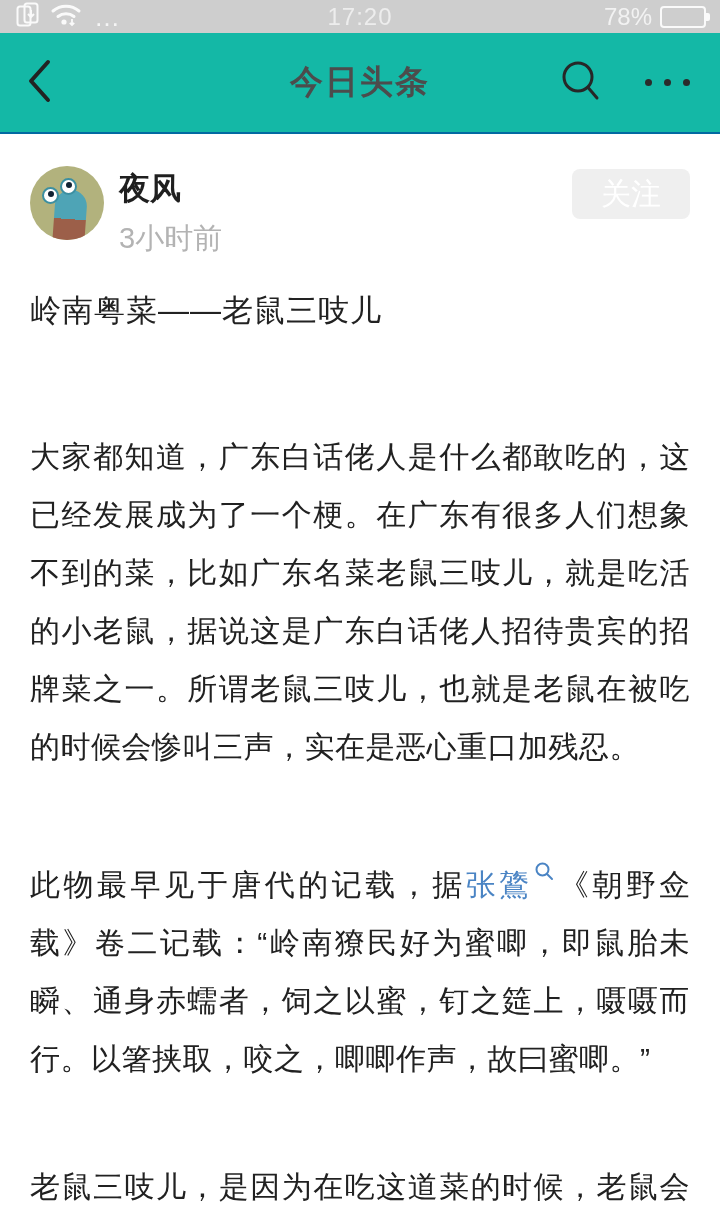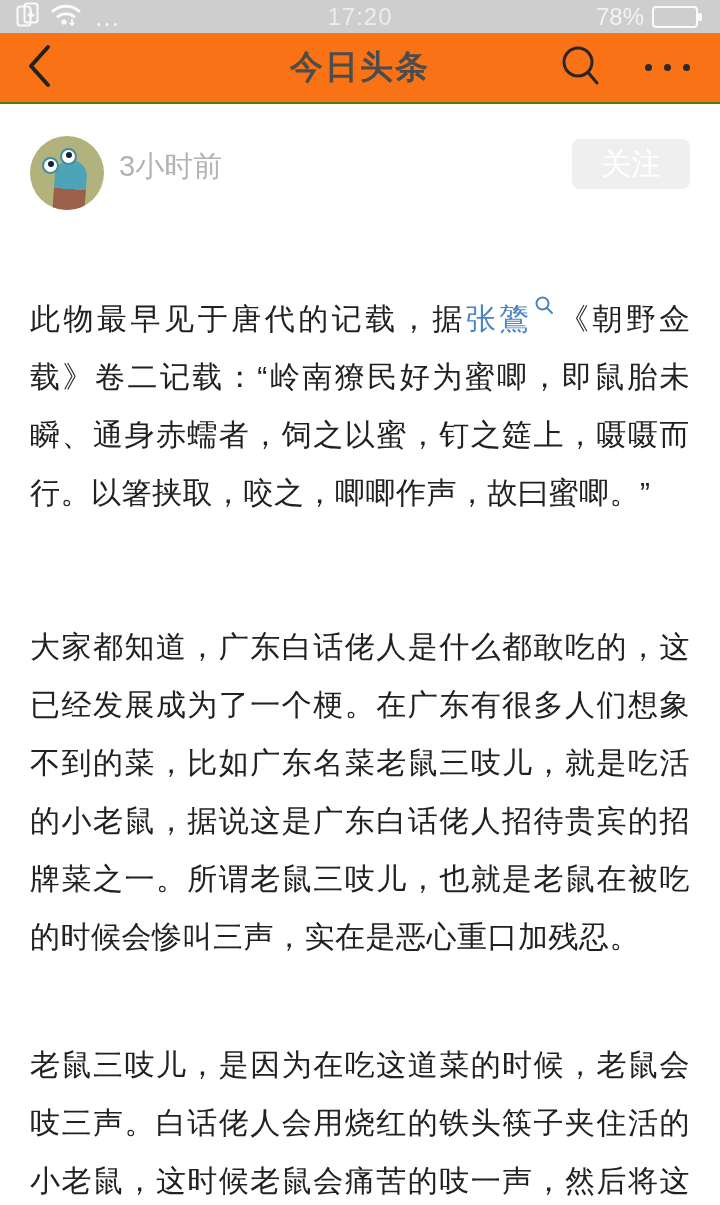--- a/index.html
+++ b/index.html
@@ -4,29 +4,29 @@
 <style>
   * { margin:0; padding:0; box-sizing:border-box; }
   html,body { background:#999; }
   body { font-family:"Liberation Sans","DejaVu Sans",sans-serif; }
   .screen { width:720px; height:1205px; background:#fff; margin:0 auto; overflow:hidden; position:relative; }
 
   
   .statusbar { height:33px; background:#cecece; display:flex; align-items:center; position:relative; color:#fbfbfb; }
   .sb-left { display:flex; align-items:center; gap:10px; padding-left:16px; }
   .sb-time { position:absolute; left:0; right:0; text-align:center; font-size:24px; color:#ededed; letter-spacing:1px; }
-  .sb-right { margin-left:auto; display:flex; align-items:center; gap:8px; padding-right:22px; }
+  .sb-right { margin-left:auto; display:flex; align-items:center; gap:8px; padding-right:14px; }
   .sb-pct { font-size:24px; color:#f2f2f2; }
   .battery { width:46px; height:22px; border:2px solid #fafafa; border-radius:4px; position:relative; padding:2px; }
   .battery::after { content:""; position:absolute; right:-6px; top:5px; width:4px; height:8px; background:#fafafa; border-radius:0 2px 2px 0; }
   .battery-fill { height:100%; background:#fdfdfd; border-radius:1px; }
   .sb-dots { font-size:26px; line-height:10px; color:#f5f5f5; letter-spacing:3px; }
 
   
-  .navbar { height:71px; background:#f97316; display:flex; align-items:center; position:relative; border-bottom:2px solid #4d7c0f; }
+  .navbar { height:101px; background:#14b8a6; display:flex; align-items:center; position:relative; border-bottom:2px solid #0369a1; }
   .nav-title { position:absolute; left:0; right:0; text-align:center; font-size:33px; font-weight:700; color:#4c4c4c; letter-spacing:2px; }
   .nav-back { padding:10px 10px 10px 26px; display:flex; align-items:center; cursor:pointer; z-index:2; }
   .nav-right { margin-left:auto; display:flex; align-items:center; gap:42px; padding-right:28px; z-index:2; }
   .nav-iconbtn { display:flex; align-items:center; justify-content:center; cursor:pointer; }
   .nav-more { display:flex; gap:12px; padding:6px 2px; }
   .nav-more i { width:7px; height:7px; border-radius:50%; background:#2b2b2b; }
 
   
   .content { padding:0 30px; }
   .author-row { display:flex; align-items:flex-start; padding-top:32px; }
@@ -112,29 +112,31 @@
 
   <div class="content">
 
     <div class="author-row">
       <div class="avatar">
         <div class="av-body"></div>
         <div class="av-eye e1"></div>
         <div class="av-eye e2"></div>
       </div>
       <div class="author-meta">
+        <div class="author-name">夜风</div>
         <div class="author-time">3小时前</div>
       </div>
       <button class="follow-btn">关注</button>
     </div>
 
+    <div class="article-title">岭南粤菜——老鼠三吱儿</div>
+
+    <p class="para p1">大家都知道，广东白话佬人是什么都敢吃的，这已经发展成为了一个梗。在广东有很多人们想象不到的菜，比如广东名菜老鼠三吱儿，就是吃活的小老鼠，据说这是广东白话佬人招待贵宾的招牌菜之一。所谓老鼠三吱儿，也就是老鼠在被吃的时候会惨叫三声，实在是恶心重口加残忍。</p>
 
     <p class="para p2"><span>此物最早见于唐代的记载，据</span><a class="entity-link">张鷟</a><span class="sup-search"><svg width="20" height="20" viewBox="0 0 20 20">
             <circle cx="8.5" cy="8.5" r="6" fill="none" stroke="#4a84c4" stroke-width="2"></circle>
             <line x1="13" y1="13" x2="18" y2="18" stroke="#4a84c4" stroke-width="2" stroke-linecap="round"></line>
           </svg></span><span>《朝野佥载》卷二记载：“岭南獠民好为蜜唧，即鼠胎未瞬、通身赤蠕者，饲之以蜜，钉之筵上，嗫嗫而行。以箸挟取，咬之，唧唧作声，故曰蜜唧。”</span></p>
-
-    <p class="para p1">大家都知道，广东白话佬人是什么都敢吃的，这已经发展成为了一个梗。在广东有很多人们想象不到的菜，比如广东名菜老鼠三吱儿，就是吃活的小老鼠，据说这是广东白话佬人招待贵宾的招牌菜之一。所谓老鼠三吱儿，也就是老鼠在被吃的时候会惨叫三声，实在是恶心重口加残忍。</p>
 
     <p class="para p3">老鼠三吱儿，是因为在吃这道菜的时候，老鼠会吱三声。白话佬人会用烧红的铁头筷子夹住活的小老鼠，这时候老鼠会痛苦的吱一声，然后将这只老鼠在没入酱料之中，这时候会吱第二声，最后这只老鼠被放入食客的嘴里的时候，会将出第三声吱，所以三吱儿因而得名。是中国十大禁菜中极其残忍的一道菜。</p>
 
   </div>
 </div>
 
 </body></html>

